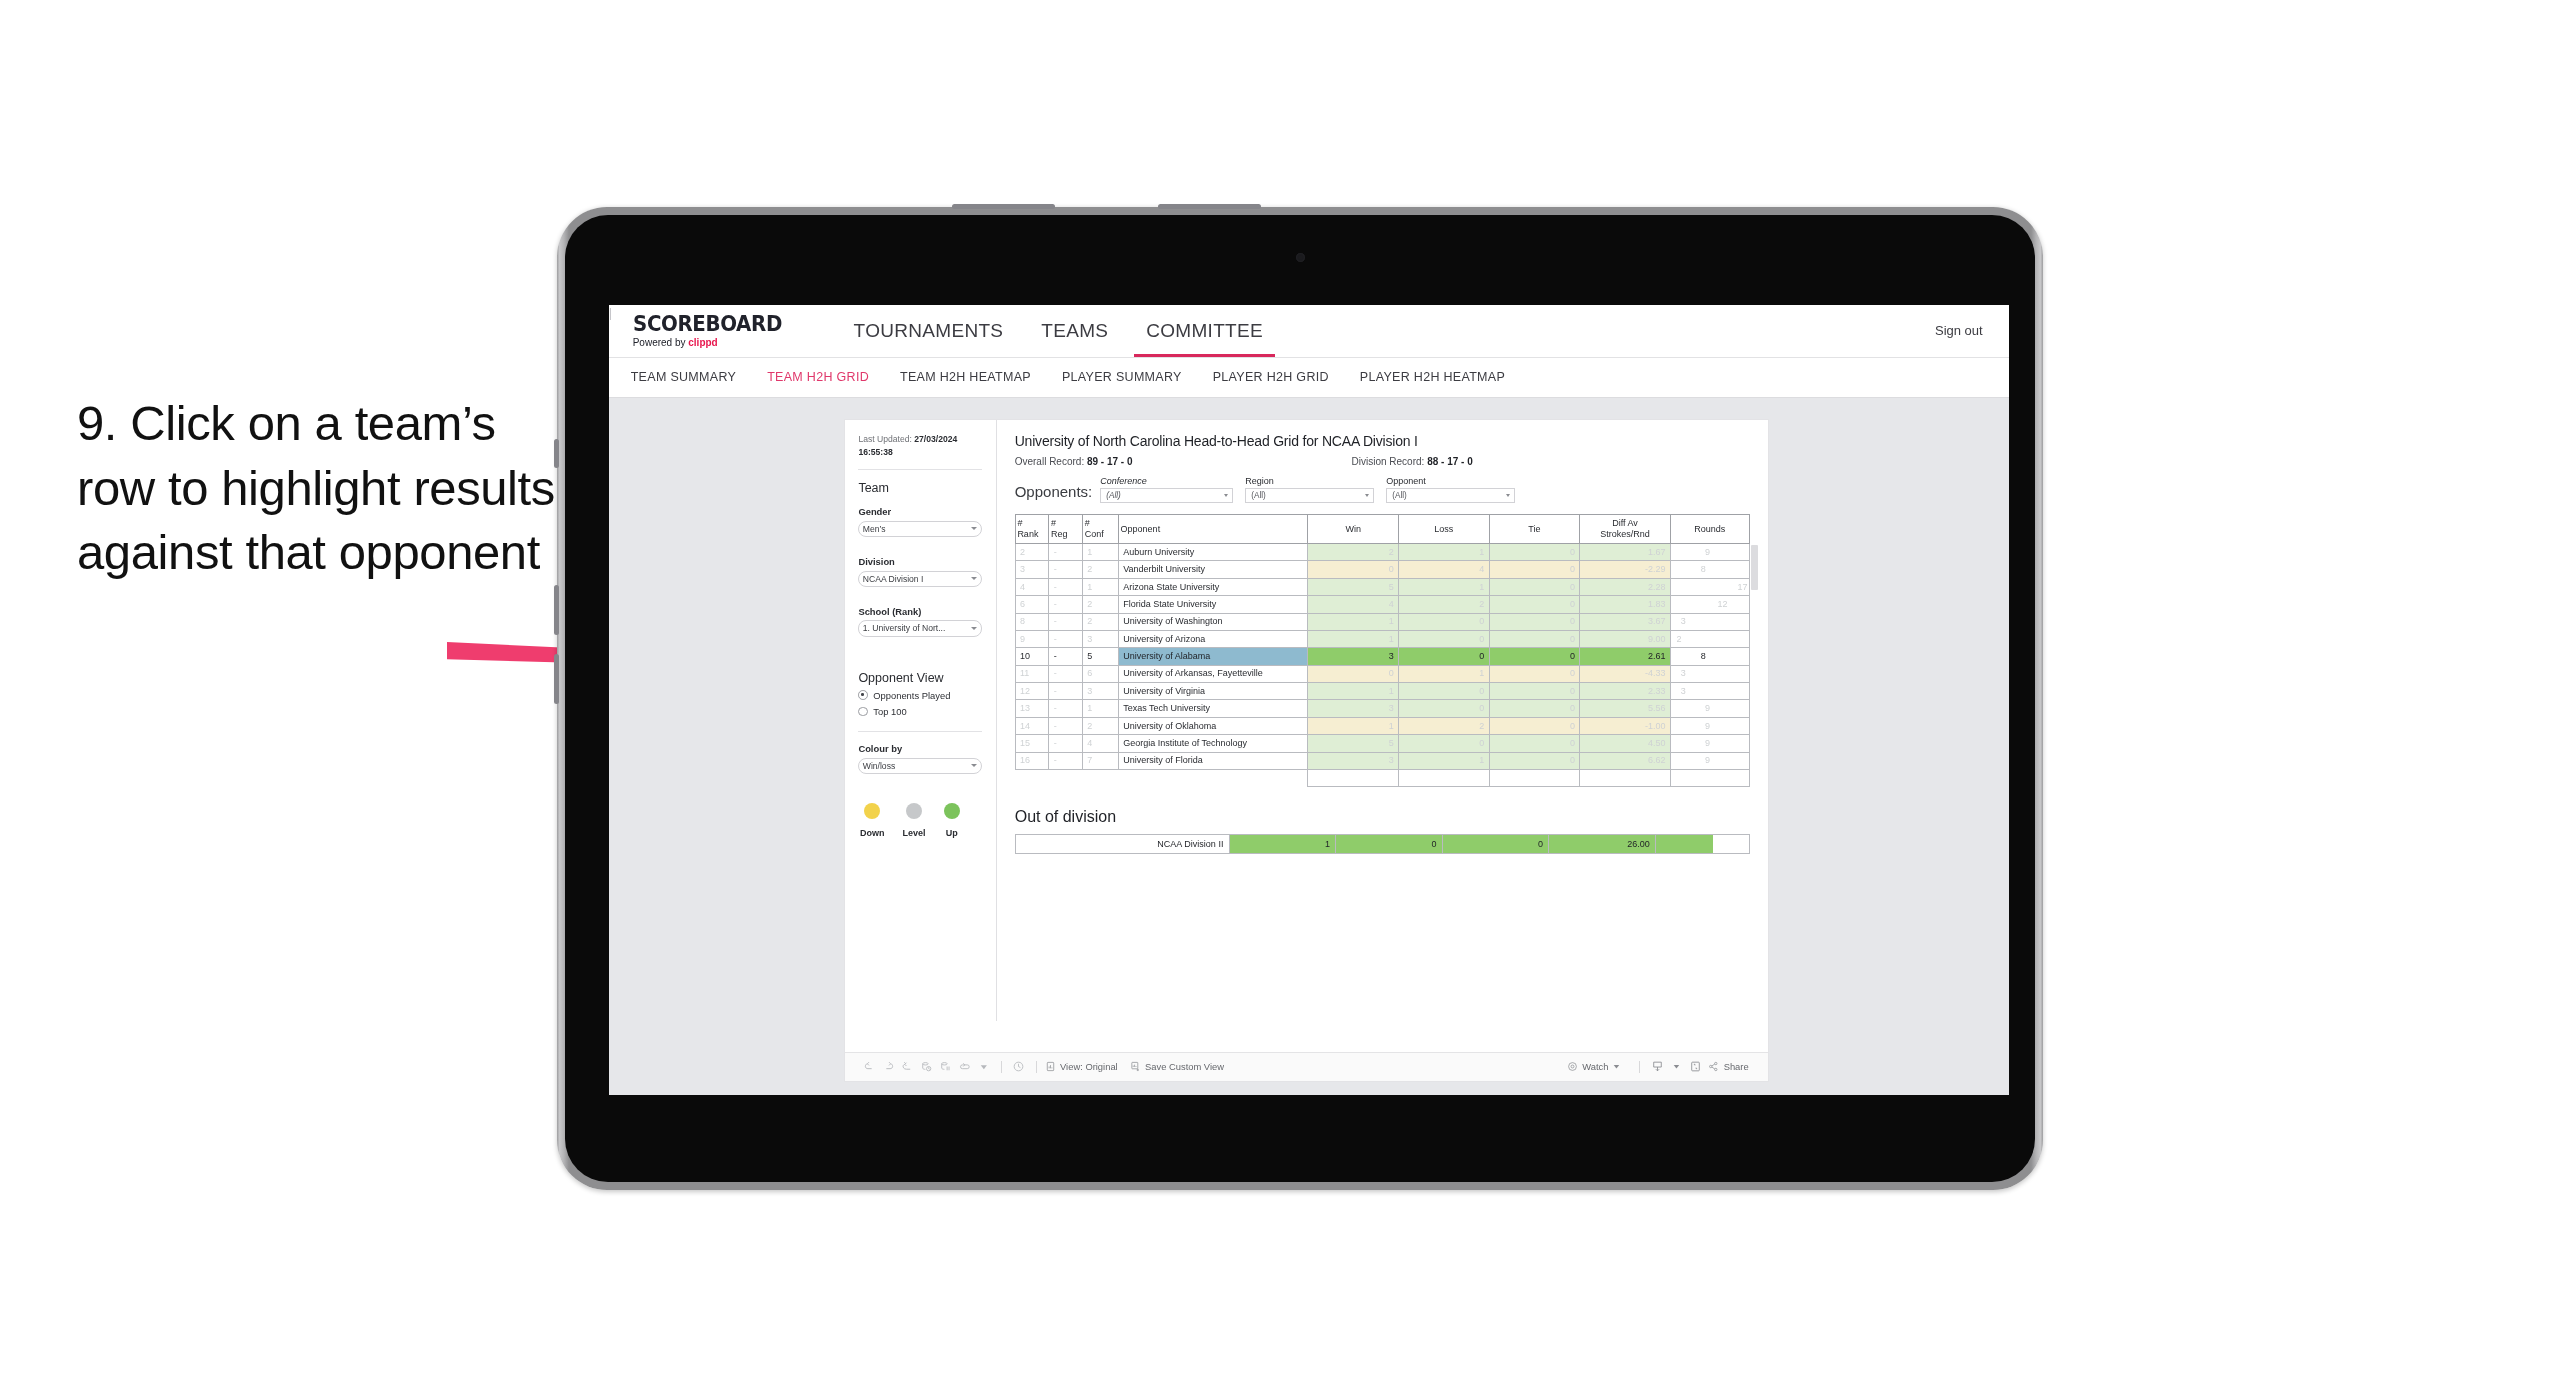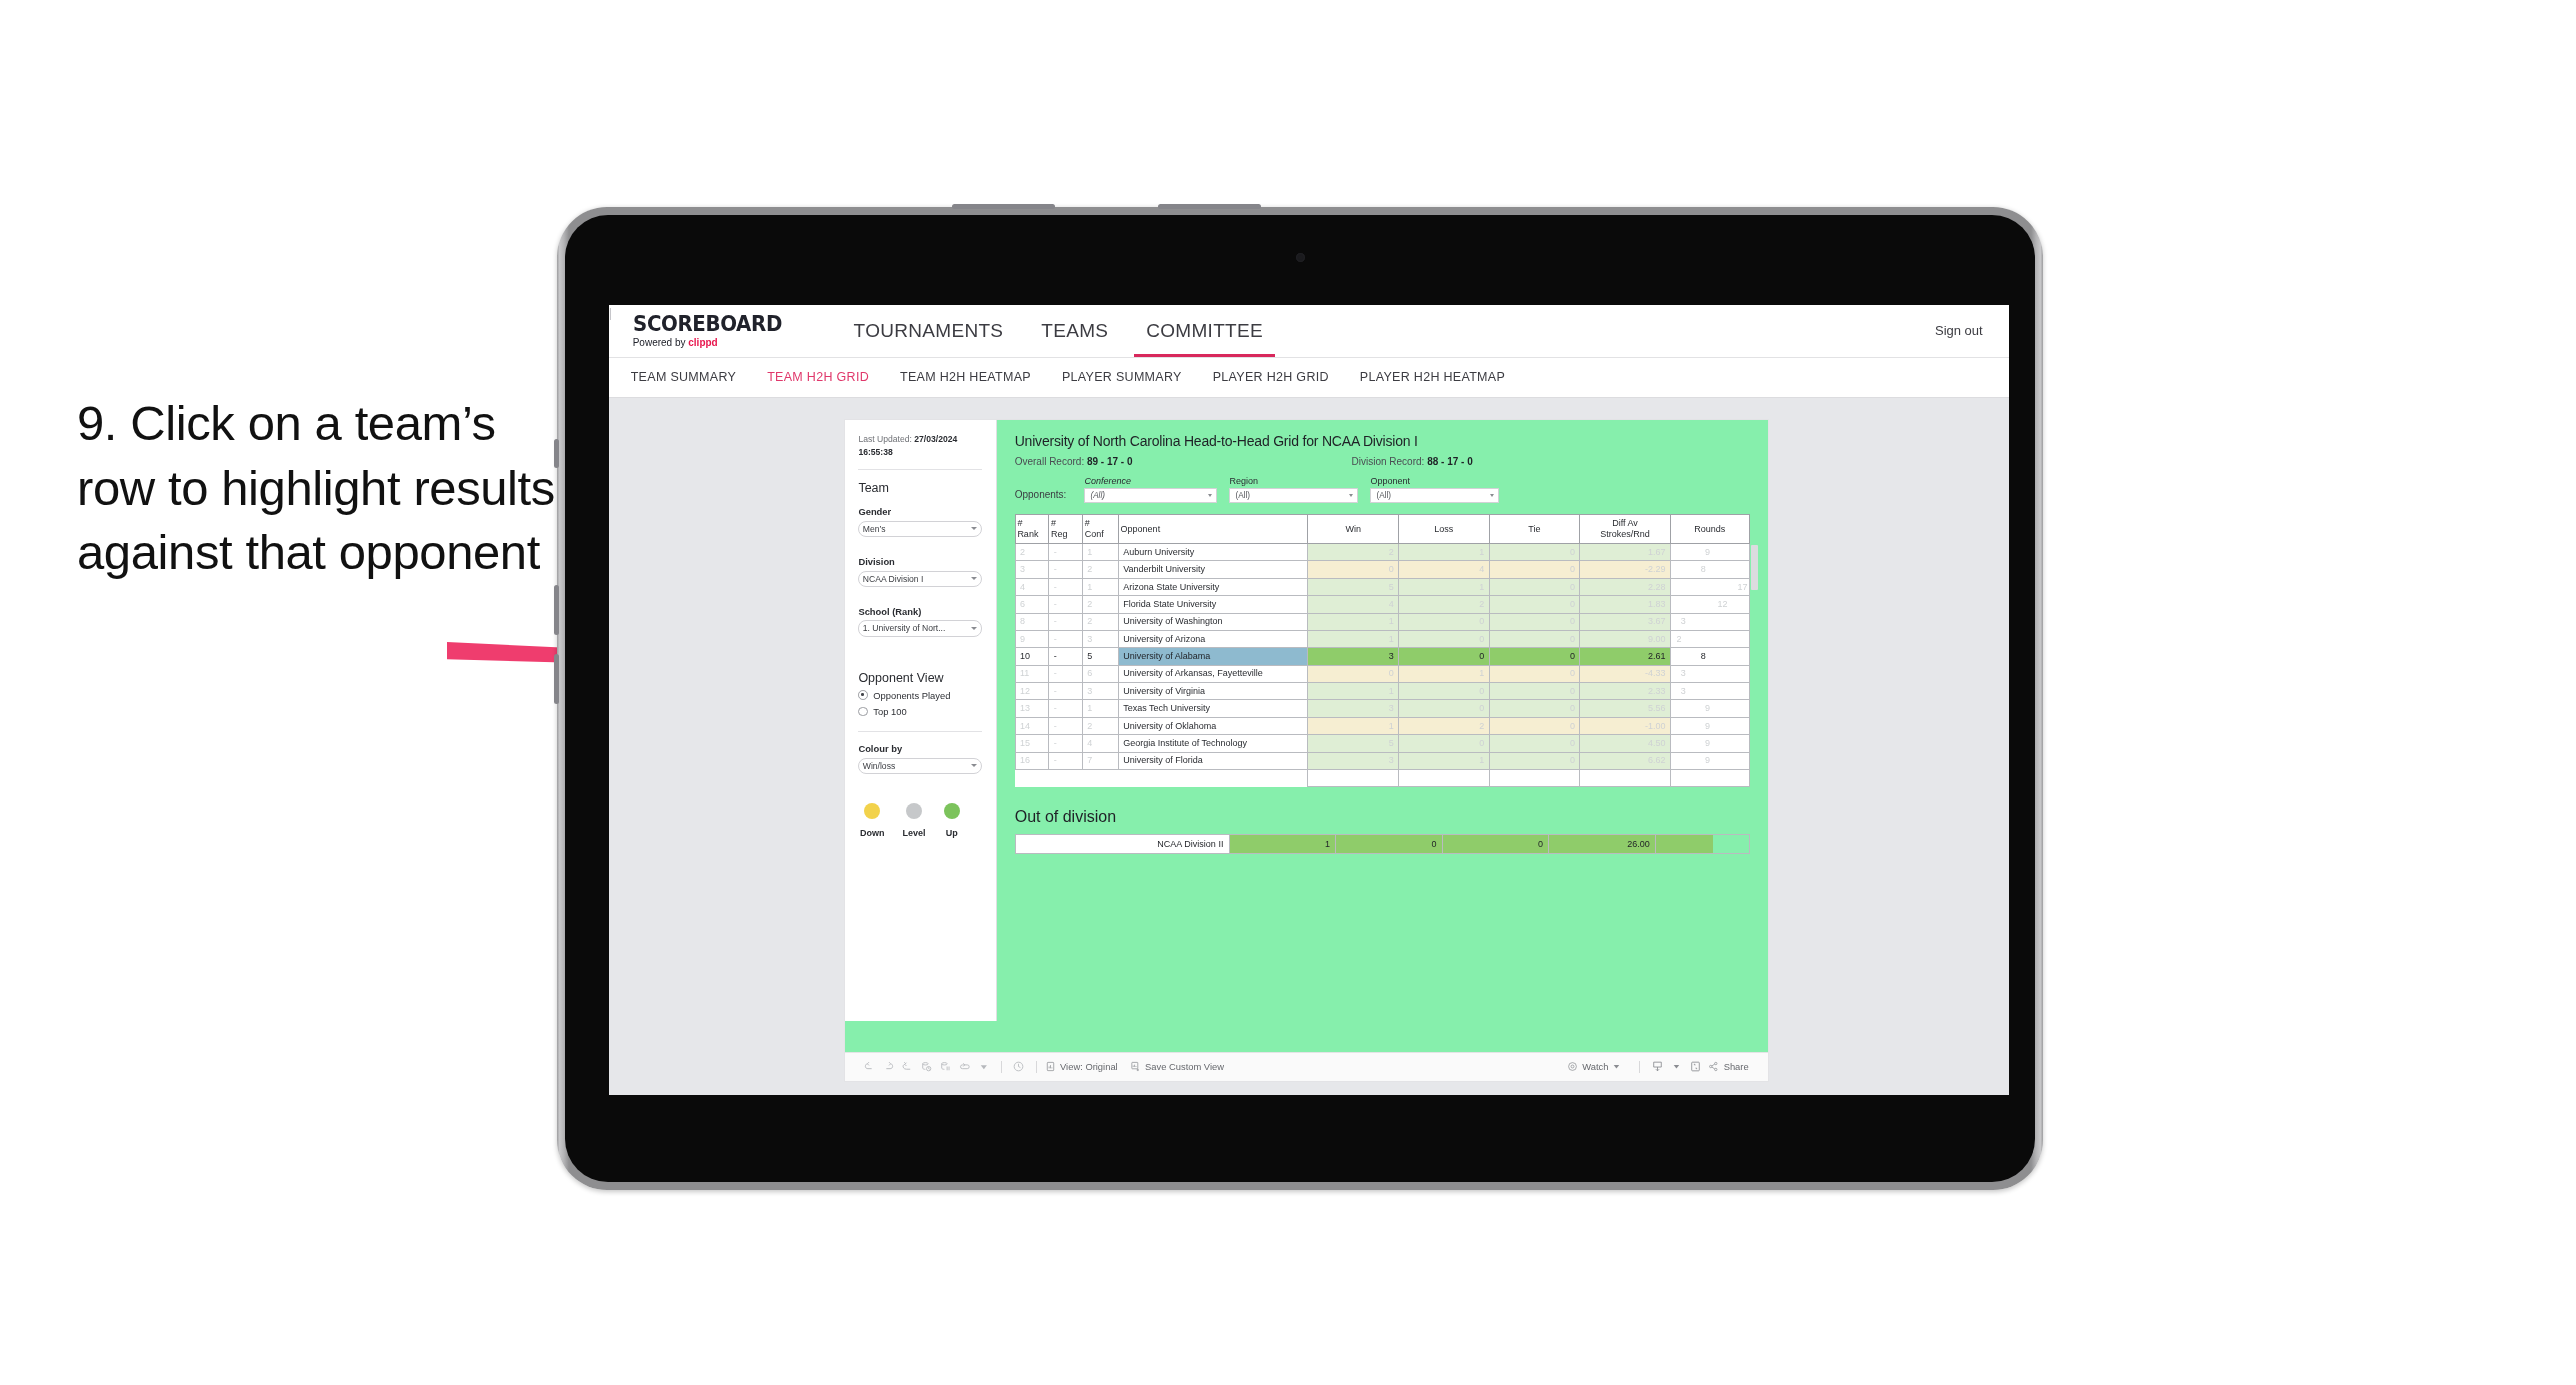--- a/index.html
+++ b/index.html
@@ -67,21 +67,21 @@
   .subbar{
     position:absolute;left:0;top:53px;width:100%;height:40px;background:#fff;
     border-bottom:0.9px solid #dcdcdf;box-sizing:border-box;display:flex;align-items:center;padding-left:22px;
   }
   .subtab{font-size:12.5px;color:#3c3c42;letter-spacing:0.3px;margin-right:31px;cursor:pointer;}
   .subtab.active{color:#e0386b;}
 
   
   .workspace{position:absolute;left:0;top:93px;right:0;bottom:0;background:#e6e7ea;}
   .viz{
-    position:absolute;left:236px;top:22px;width:923px;height:661px;background:#86efac;
+    position:absolute;left:236px;top:22px;width:923px;height:661px;background:#ffffff;
     box-shadow:0 0 0 0.9px #e3e3e6;
   }
 
   
   .side{
     position:absolute;left:0;top:0;width:152px;height:601px;background:#fff;
     border-right:0.9px solid #e0e0e3;box-sizing:border-box;padding:13.7px 13.7px 0 13.7px;
   }
   .lastupd{font-size:8.6px;color:#6f7176;line-height:1.45;}
   .lastupd b{color:#2a2c31;font-weight:700;}
@@ -104,21 +104,21 @@
   .dot{width:16.3px;height:16.3px;border-radius:50%;margin:0 auto 4.3px auto;}
   .leg span{font-size:9px;color:#2a2c31;font-weight:700;}
 
   
   .main{position:absolute;left:153px;top:0;right:0;bottom:0;padding:13.7px 15.5px 0 17px;box-sizing:border-box;}
   .h-title{font-size:14px;color:#1f2126;font-weight:400;letter-spacing:-0.2px;}
   .rec-row{margin-top:6.9px;display:flex;font-size:10px;color:#4a4c52;}
   .rec-row b{color:#1f2126;font-weight:700;}
   .rec2{margin-left:219px;}
   .filters{margin-top:8.6px;display:flex;align-items:flex-end;gap:0;}
-  .filters .oplabel{font-size:10px;color:#3a3c41;padding-bottom:2.6px;margin-right:18px;}
+  .filters .oplabel{font-size:15px;color:#3a3c41;padding-bottom:2.6px;margin-right:8px;}
   .fcol{margin-right:12px;}
   .fcol .fl{font-size:9px;color:#2a2c31;margin-bottom:2.6px;}
   .fbox{height:14.6px;border:0.9px solid #d2d2d6;background:#fff;display:flex;align-items:center;
     padding:0 5px;font-size:8.2px;color:#55575c;position:relative;box-sizing:border-box;}
   .fbox .car{position:absolute;right:4.3px;top:50%;margin-top:-1.7px;width:0;height:0;
     border-left:2.6px solid transparent;border-right:2.6px solid transparent;border-top:3px solid #8a8c91;}
 
   
   .tbl-wrap{margin-top:11px;position:relative;width:735px;}
   table.grid{border-collapse:collapse;width:735px;table-layout:fixed;font-size:9px;color:#2a2c31;}

